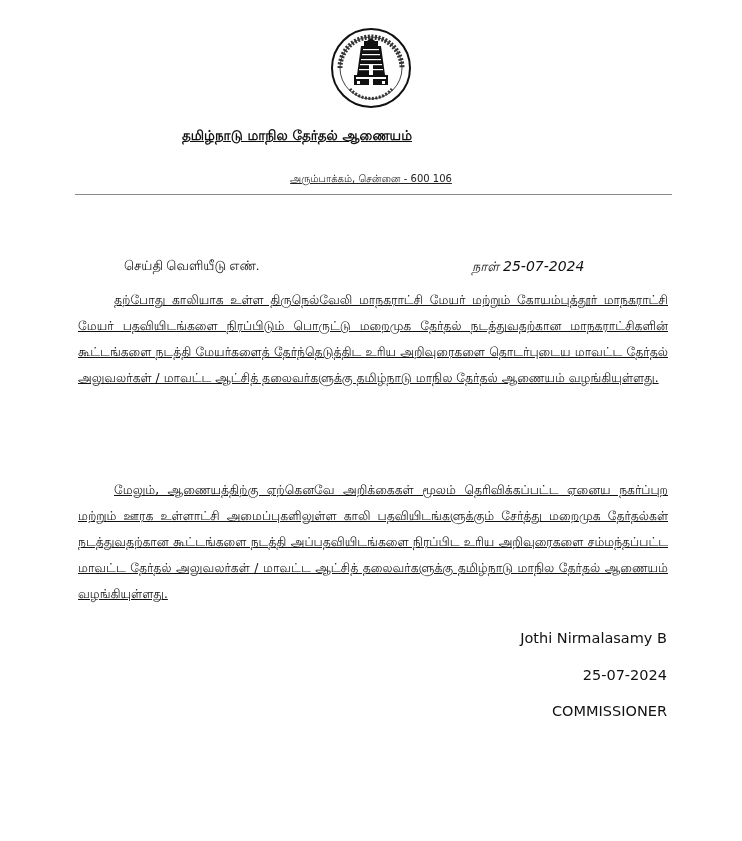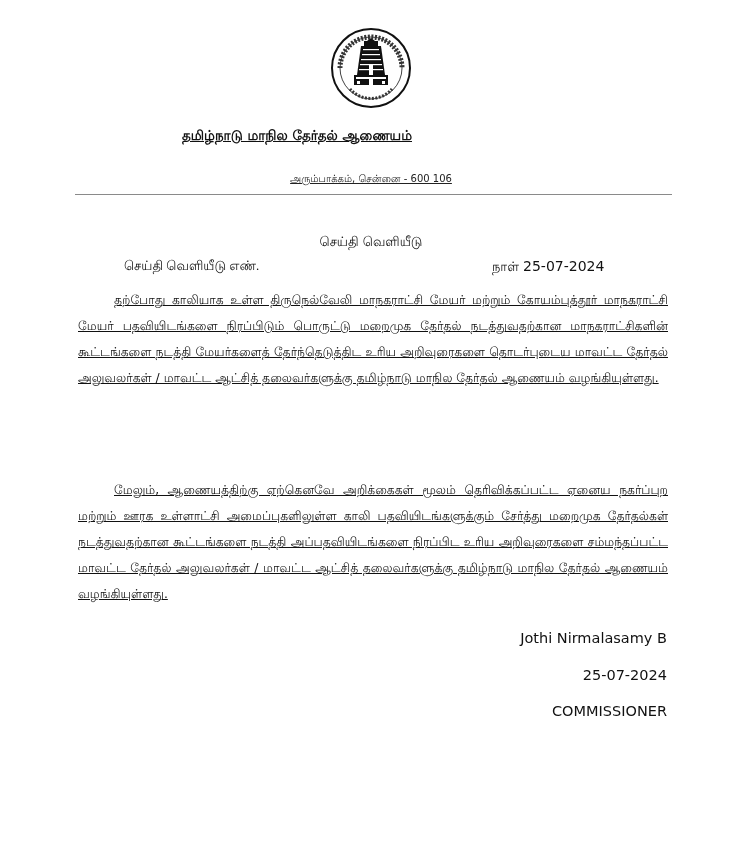--- a/index.html
+++ b/index.html
@@ -17,21 +17,21 @@
   .address { position: absolute; left: 0; width: 742px; text-align: center; font-size: 10px; color: #222; }
   .address.l1 { top: 158px; }
   .address.l2 { top: 173px; text-decoration: underline; }
 
   .rule { position: absolute; left: 75px; width: 597px; top: 194px; height: 0;
           border-top: 1px solid #8a8a8a; }
 
   .doc-heading { position: absolute; left: 0; width: 742px; top: 234px; text-align: center; font-size: 13px; }
 
   .ref-label { position: absolute; left: 124px; top: 258px; font-size: 13px; font-family: Liberation Serif, serif; }
-  .date-label { position: absolute; left: 492px; top: 258px; font-size: 13px; }
+  .date-label { position: absolute; left: 472px; top: 258px; font-size: 13px; font-style: italic; }
   .date-label .num { font-size: 14px; }
 
   .para { position: absolute; left: 78px; width: 590px; font-size: 12.3px; line-height: 26px;
           text-align: justify; text-decoration: underline; }
   .para .indent { display: inline-block; width: 36px; }
   .para.p1 { top: 287px; }
   .para.p2 { top: 477px; }
 
   .sig { position: absolute; right: 75px; text-align: left; font-size: 14.5px; }
   .sig.name { top: 630px; }
@@ -69,21 +69,20 @@
     </svg>
   </div>
 
   <div class="org-title">
     <span>தமிழ்நாடு மாநில தேர்தல் ஆணையம்</span>
   </div>
   <div class="address l2">அரும்பாக்கம், சென்னை - 600 106</div>
 
   <div class="rule"></div>
 
-  <div class="doc-heading">செய்தி வெளியீடு</div>
 
   <div class="ref-label">செய்தி வெளியீடு எண்.</div>
   <div class="date-label">
     <span>நாள்</span>
     <span class="num">25-07-2024</span>
   </div>
 
   <div class="para p1">
     <span class="indent"></span><span>தற்போது காலியாக உள்ள திருநெல்வேலி மாநகராட்சி மேயர் மற்றும் கோயம்புத்தூர் மாநகராட்சி மேயர் பதவியிடங்களை நிரப்பிடும் பொருட்டு மறைமுக தேர்தல் நடத்துவதற்கான மாநகராட்சிகளின் கூட்டங்களை நடத்தி மேயர்களைத் தேர்ந்தெடுத்திட உரிய அறிவுரைகளை தொடர்புடைய மாவட்ட தேர்தல் அலுவலர்கள் / மாவட்ட ஆட்சித் தலைவர்களுக்கு தமிழ்நாடு மாநில தேர்தல் ஆணையம் வழங்கியுள்ளது.</span>
   </div>

